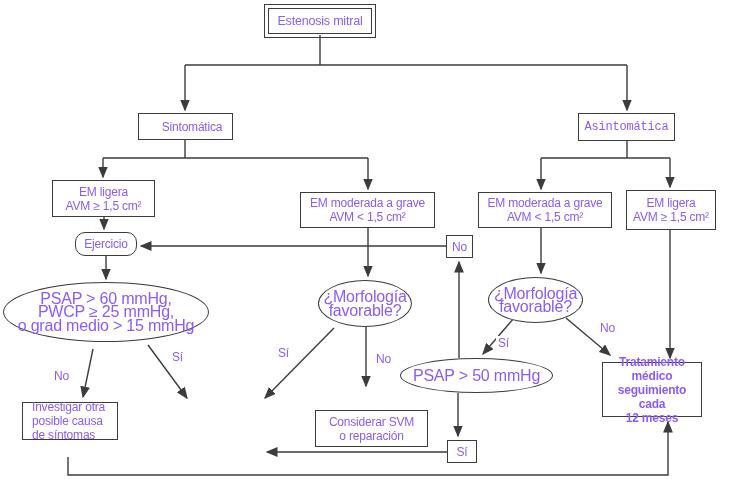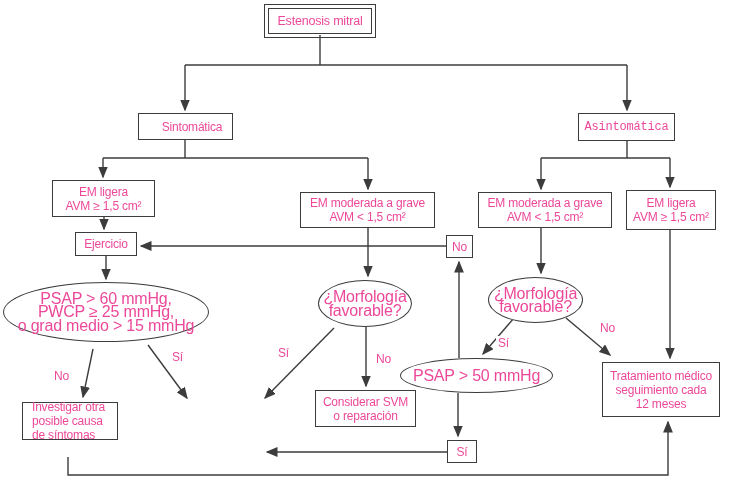--- a/index.html
+++ b/index.html
@@ -1,19 +1,19 @@
 <!DOCTYPE html>
 <html><head>
 <meta charset="utf-8">
 <style>
   html,body{margin:0;padding:0;background:#fff;}
   .stage{
     position:relative;width:730px;height:482px;background:#ffffff;
     font-family:"Liberation Sans","DejaVu Sans",sans-serif;
-    color:#ec4899;overflow:hidden;
+    color:#8b5cf6;overflow:hidden;
   }
   svg.wires{position:absolute;left:0;top:0;z-index:1;}
   .node{
     position:absolute;z-index:2;background:#fff;border:1.5px solid #3c3c3c;
     display:flex;align-items:center;justify-content:center;text-align:center;
     font-size:12px;line-height:14px;white-space:pre-line;letter-spacing:-0.2px;
     box-sizing:border-box;
   }
   .node-root{border-width:1.5px;outline:1.5px solid #3c3c3c;outline-offset:3px;font-size:12.5px;}
   .ellipse{
@@ -82,45 +82,45 @@
 
   <div class="node" style="left:300px;top:192px;width:135px;height:36px;">EM moderada a grave
 AVM &lt; 1,5 cm²</div>
 
   <div class="node" style="left:478px;top:192px;width:134px;height:36px;">EM moderada a grave
 AVM &lt; 1,5 cm²</div>
 
   <div class="node" style="left:626px;top:190px;width:90px;height:40px;">EM ligera
 AVM ≥ 1,5 cm²</div>
 
-  <div class="node" style="left:75px;top:232px;width:62px;height:24px;">Ejercicio</div>
+  <div class="node" style="left:75px;top:232px;width:62px;height:24px;border-radius:10px;">Ejercicio</div>
 
   <div class="node" style="left:446px;top:235px;width:27px;height:23px;">No</div>
 
   <div class="ellipse" style="left:3px;top:282px;width:206px;height:60px;">PSAP &gt; 60 mmHg,
 PWCP ≥ 25 mmHg,
 o grad medio &gt; 15 mmHg</div>
 
   <div class="ellipse" style="left:318px;top:280px;width:94px;height:47px;">¿Morfología
 favorable?</div>
 
   <div class="ellipse" style="left:488px;top:277px;width:95px;height:46px;">¿Morfología
 favorable?</div>
 
   <div class="ellipse" style="left:400px;top:358px;width:153px;height:35px;">PSAP &gt; 50 mmHg</div>
 
   <div class="node align-left" style="left:22px;top:402px;width:96px;height:38px;">Investigar otra
 posible causa
 de síntomas</div>
 
 
-  <div class="node" style="left:315px;top:390px;width:101px;height:37px;">Considerar SVM
+  <div class="node" style="left:315px;top:410px;width:113px;height:37px;">Considerar SVM
 o reparación</div>
 
-  <div class="node" style="left:602px;top:362px;width:118px;height:55px;">Tratamiento médico
+  <div class="node" style="left:602px;top:362px;width:100px;height:55px;font-weight:bold;">Tratamiento médico
 seguimiento cada
 12 meses</div>
 
   <div class="node" style="left:447px;top:440px;width:30px;height:23px;">Sí</div>
 
   <span class="edge-label" style="left:52px;top:369px;">No</span>
 
   <span class="edge-label" style="left:170px;top:350px;">Sí</span>
 
   <span class="edge-label" style="left:276px;top:346px;">Sí</span>

